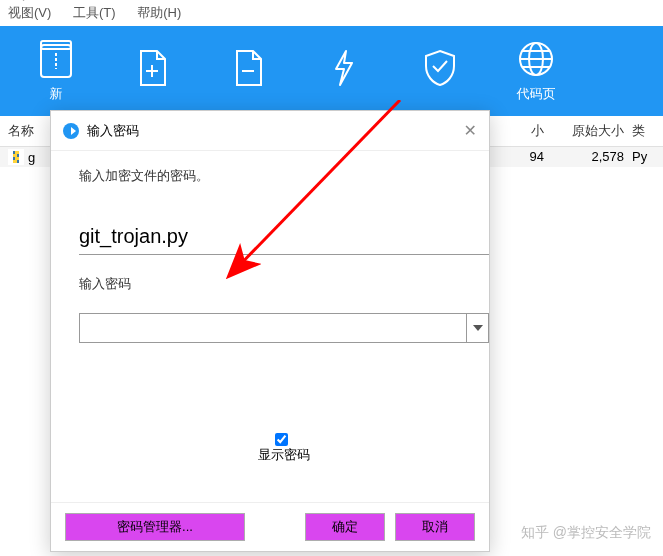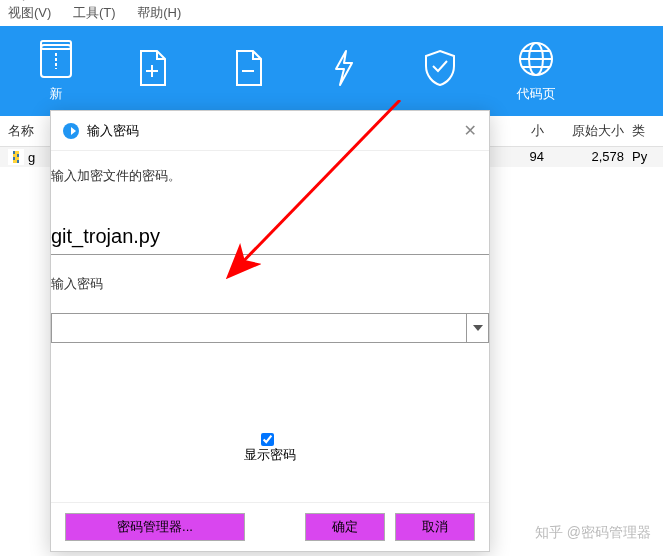--- a/index.html
+++ b/index.html
@@ -21,21 +21,21 @@
     .col-type { width: 30px; padding-left: 8px; }
     
     .filerow { display: flex; padding: 2px 4px; font-size: 13px; background: #f5f5f5; }
     .file-icon { width: 16px; height: 16px; margin-right: 4px; }
     
     .dialog { position: absolute; top: 110px; left: 50px; width: 440px; height: 442px; background: #fff; border: 1px solid #ccc; box-shadow: 0 4px 20px rgba(0,0,0,0.2); }
     .dlg-title { display: flex; align-items: center; padding: 10px 12px; border-bottom: 1px solid #eee; }
     .dlg-title-icon { width: 16px; height: 16px; background: #2196f3; border-radius: 50%; margin-right: 8px; position: relative; }
     .dlg-title-icon::after { content: ""; position: absolute; right: 3px; top: 4px; border-left: 5px solid #fff; border-top: 4px solid transparent; border-bottom: 4px solid transparent; }
     .dlg-close { margin-left: auto; cursor: pointer; color: #888; font-size: 16px; }
-    .dlg-body { padding: 16px 0; }
+    .dlg-body { padding: 16px 0; margin-left: 28px; }
     .dlg-instruction { margin-bottom: 40px; color: #333; }
     .dlg-filename { margin-bottom: 6px; font-size: 20px; }
     .dlg-sep { border: none; border-top: 1px solid #999; margin-bottom: 20px; }
     .dlg-label { margin-bottom: 20px; color: #333; }
     .dlg-combo { width: 100%; height: 30px; border: 1px solid #999; display: flex; align-items: center; }
     .dlg-combo-input { flex: 1; border: none; outline: none; padding: 0 6px; height: 100%; }
     .dlg-combo-btn { width: 22px; height: 100%; border-left: 1px solid #999; display: flex; align-items: center; justify-content: center; cursor: pointer; }
     .dlg-check { margin-top: 90px; display: flex; align-items: center; flex-direction: column; }
     .dlg-check input { margin-right: 6px; }
     .dlg-buttons { position: absolute; bottom: 0; left: 0; right: 0; padding: 10px 14px; display: flex; gap: 10px; border-top: 1px solid #eee; }
@@ -177,13 +177,13 @@
 
 <svg class="arrow-overlay" width="280" height="200">
   <defs>
       <marker id="ah" markerWidth="12" markerHeight="12" refX="10" refY="5" orient="auto">
         <path d="M0 0l12 5-12 5 3-5z" fill="#ff0000"></path>
       </marker>
     </defs>
   <line x1="240" y1="0" x2="70" y2="175" stroke="#ff0000" stroke-width="3" marker-end="url(#ah)"></line>
 </svg>
 
-<div class="watermark">知乎 @密码管理器</div>
+<div class="watermark">知乎 @掌控安全学院</div>
 
 </body></html>

